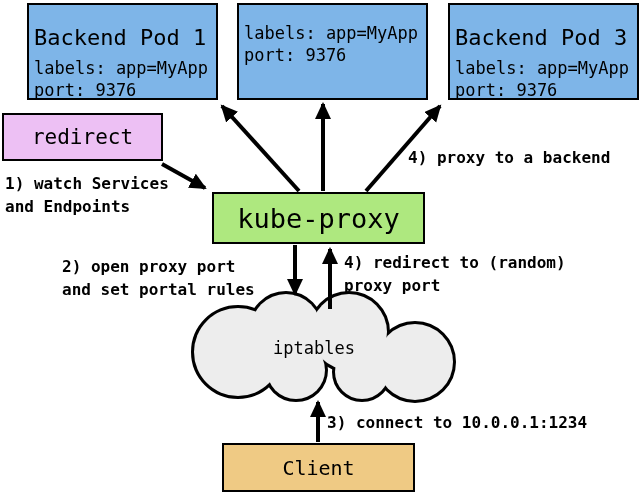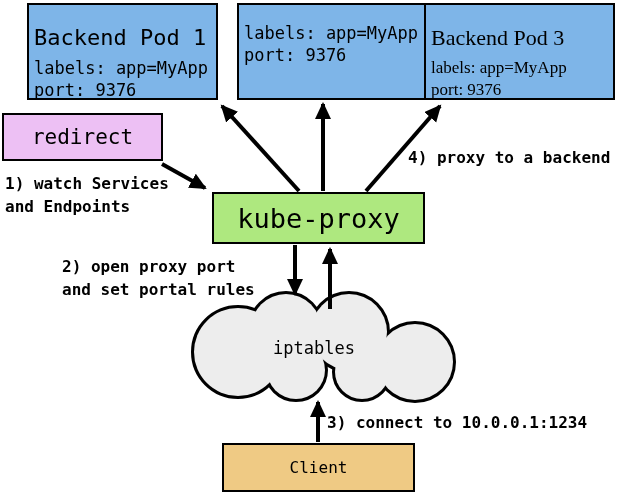--- a/index.html
+++ b/index.html
@@ -9,21 +9,21 @@
     color:#000; overflow:hidden;
   }
   svg.layer { position:absolute; left:0; top:0; width:640px; height:494px; pointer-events:none; }
   .box { position:absolute; border:2px solid #000; box-sizing:border-box; }
   .pod { background:var(--pod-fill); padding:17px 5px; }
   .pod-title { font-size:22px; line-height:28px; margin:2px 0 5px 0; white-space:nowrap; }
   .pod-line  { font-size:17px; line-height:22px; white-space:nowrap; }
   .center-box { display:flex; align-items:center; justify-content:center; }
   .apiserver { background:var(--apiserver-fill); font-size:21px; }
   .kubeproxy { background:var(--kube-proxy-fill); font-size:27px; }
-  .client    { background:var(--client-fill); font-size:16px; }
+  .client    { background:var(--client-fill); font-size:20px; }
   .cloud-label { position:absolute; font-size:17px; white-space:nowrap; }
   .annotation {
     position:absolute; font-size:16px; font-weight:bold;
     line-height:23px; white-space:pre-line;
   }
   .cloud-outline { fill:var(--cloud-fill); stroke:#000; stroke-width:6; }
   .cloud-inner   { fill:var(--cloud-fill); }
   .arrow { stroke:#000; stroke-width:4; fill:none; }
 </style>
 </head>
@@ -70,21 +70,21 @@
     <div class="pod-title">Backend Pod 1</div>
     <div class="pod-line">labels: app=MyApp</div>
     <div class="pod-line">port: 9376</div>
   </div>
 
   <div class="box pod" style="left:237px; top:3px; width:191px; height:97px;">
     <div class="pod-line">labels: app=MyApp</div>
     <div class="pod-line">port: 9376</div>
   </div>
 
-  <div class="box pod" style="left:424px; top:3px; width:191px; height:97px;font-family:Liberation Serif, serif;">
+  <div class="box pod" style="left:448px; top:3px; width:191px; height:97px;">
     <div class="pod-title">Backend Pod 3</div>
     <div class="pod-line">labels: app=MyApp</div>
     <div class="pod-line">port: 9376</div>
   </div>
 
   <div class="box center-box apiserver" style="left:2px; top:113px; width:161px; height:48px;">
     <span>redirect</span>
   </div>
 
   <div class="box center-box kubeproxy" style="left:212px; top:192px; width:213px; height:52px;">
@@ -95,15 +95,17 @@
 
   <div class="box center-box client" style="left:222px; top:443px; width:193px; height:49px;">
     <span>Client</span>
   </div>
 
   <div class="annotation" style="left:5px; top:172px;">1) watch Services
 and Endpoints</div>
   <div class="annotation" style="left:62px; top:255px;">2) open proxy port
 and set portal rules</div>
   <div class="annotation" style="left:327px; top:411px;">3) connect to 10.0.0.1:1234</div>
+  <div class="annotation" style="left:344px; top:251px;">4) redirect to (random)
+proxy port</div>
   <div class="annotation" style="left:408px; top:146px;">4) proxy to a backend</div>
 
 </div>
 
 </body></html>

